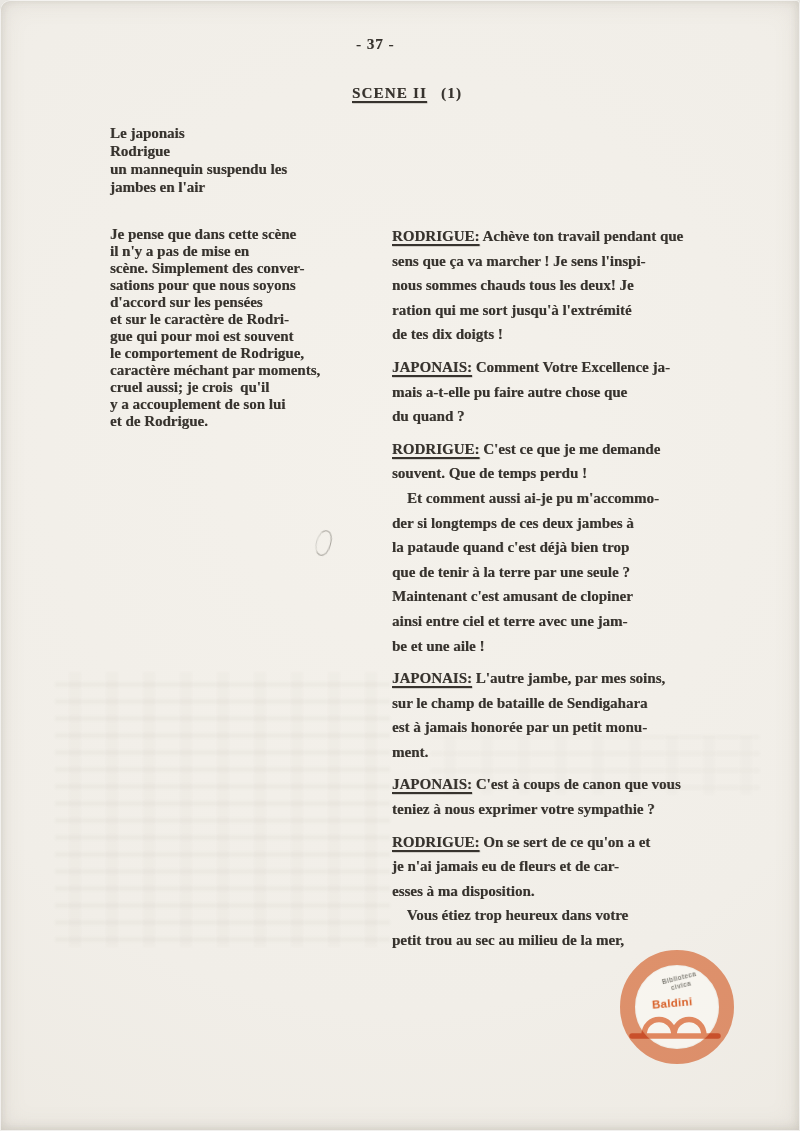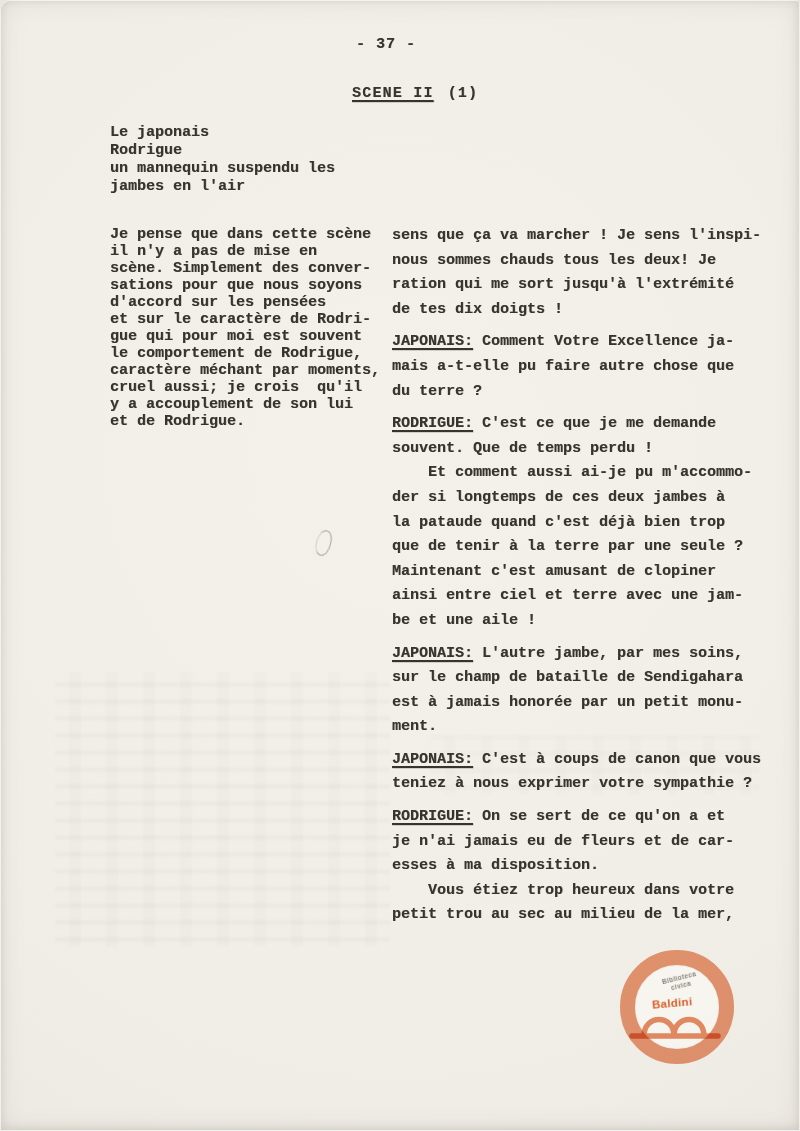--- a/index.html
+++ b/index.html
@@ -9,21 +9,21 @@
     border-radius:10px 4px 0 0;
     box-shadow:
       inset 0 0 0 1px rgba(255,255,255,0.65),
       inset 0 0 26px rgba(140,132,118,0.16),
       inset -3px 0 9px rgba(150,145,135,0.12),
       inset 3px 0 9px rgba(150,145,135,0.10),
       inset 0 -4px 10px rgba(150,145,135,0.10);
     font-family:"Liberation Mono","DejaVu Sans Mono",monospace;
     font-weight:700;color:#37332e;
   }
-  .typed{text-shadow:0.4px 0.4px 0.6px rgba(55,50,45,0.45);}
+  .typed{text-shadow:0.4px 0.4px 0.6px rgba(55,50,45,0.45);font-family:Liberation Serif, serif;}
   .tline{white-space:pre;}
   .page-number{position:absolute;left:356px;top:36px;font-size:15px;letter-spacing:1px;}
   .scene-title{position:absolute;left:352px;top:85px;font-size:15px;letter-spacing:1.2px;}
   .u{text-decoration:underline;text-underline-offset:3px;text-decoration-thickness:1.6px;}
   .title-note{margin-left:14px;}
   .cast{position:absolute;left:110px;top:124px;font-size:15px;line-height:18px;}
   .margin-note{position:absolute;left:110px;top:226px;font-size:15px;line-height:17px;}
   .dialogue{position:absolute;left:392px;top:224px;width:386px;font-size:15px;line-height:24.6px;}
   .dblock{margin-bottom:8px;}
   .spk{text-decoration:underline;text-underline-offset:2.5px;text-decoration-thickness:1.6px;}
@@ -86,29 +86,30 @@
       <div class="tline">gue qui pour moi est souvent</div>
       <div class="tline">le comportement de Rodrigue,</div>
       <div class="tline">caractère méchant par moments,</div>
       <div class="tline">cruel aussi; je crois  qu'il</div>
       <div class="tline">y a accouplement de son lui</div>
       <div class="tline">et de Rodrigue.</div>
     </div>
 
   <div class="dialogue typed">
       <div class="dblock">
+        <div class="tline"><span class="spk">RODRIGUE:</span> Achève ton travail pendant que</div>
         <div class="tline">sens que ça va marcher ! Je sens l'inspi-</div>
         <div class="tline">nous sommes chauds tous les deux! Je</div>
         <div class="tline">ration qui me sort jusqu'à l'extrémité</div>
         <div class="tline">de tes dix doigts !</div>
       </div>
       <div class="dblock">
         <div class="tline"><span class="spk">JAPONAIS:</span> Comment Votre Excellence ja-</div>
         <div class="tline">mais a-t-elle pu faire autre chose que</div>
-        <div class="tline">du terre ?</div>
+        <div class="tline">du quand ?</div>
       </div>
       <div class="dblock">
         <div class="tline"><span class="spk">RODRIGUE:</span> C'est ce que je me demande</div>
         <div class="tline">souvent. Que de temps perdu !</div>
         <div class="tline">    Et comment aussi ai-je pu m'accommo-</div>
         <div class="tline">der si longtemps de ces deux jambes à</div>
         <div class="tline">la pataude quand c'est déjà bien trop</div>
         <div class="tline">que de tenir à la terre par une seule ?</div>
         <div class="tline">Maintenant c'est amusant de clopiner</div>
         <div class="tline">ainsi entre ciel et terre avec une jam-</div>

